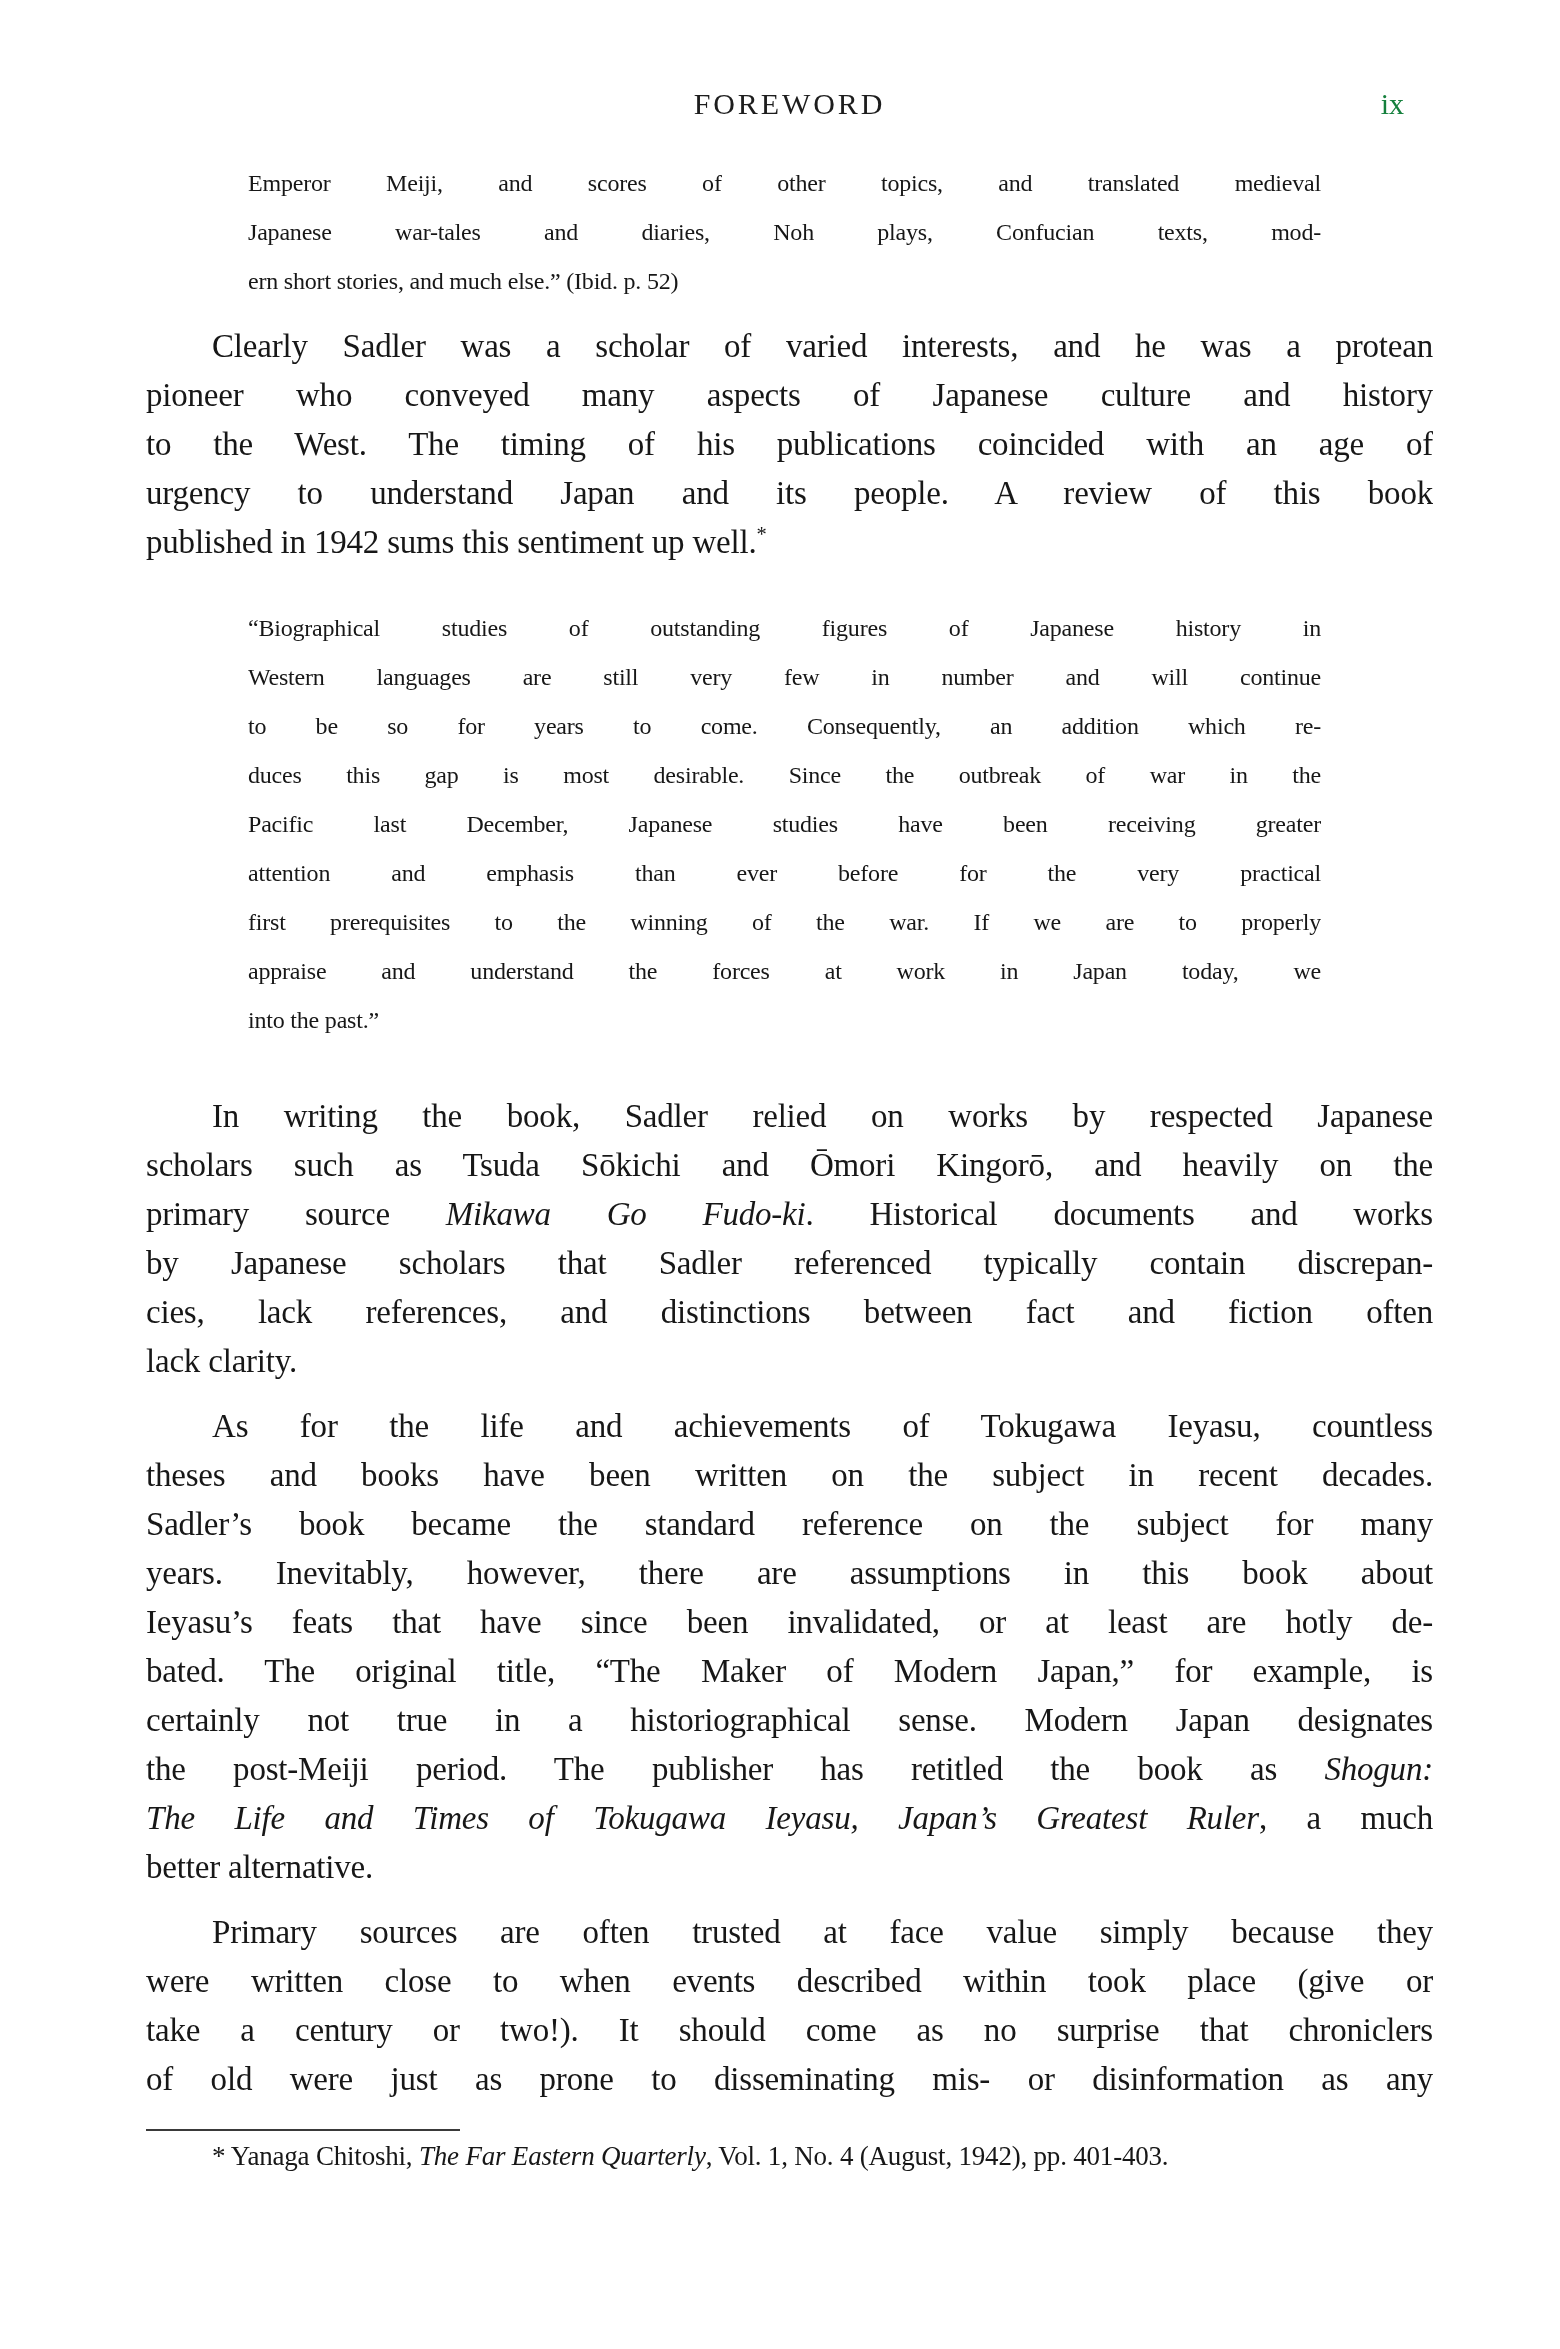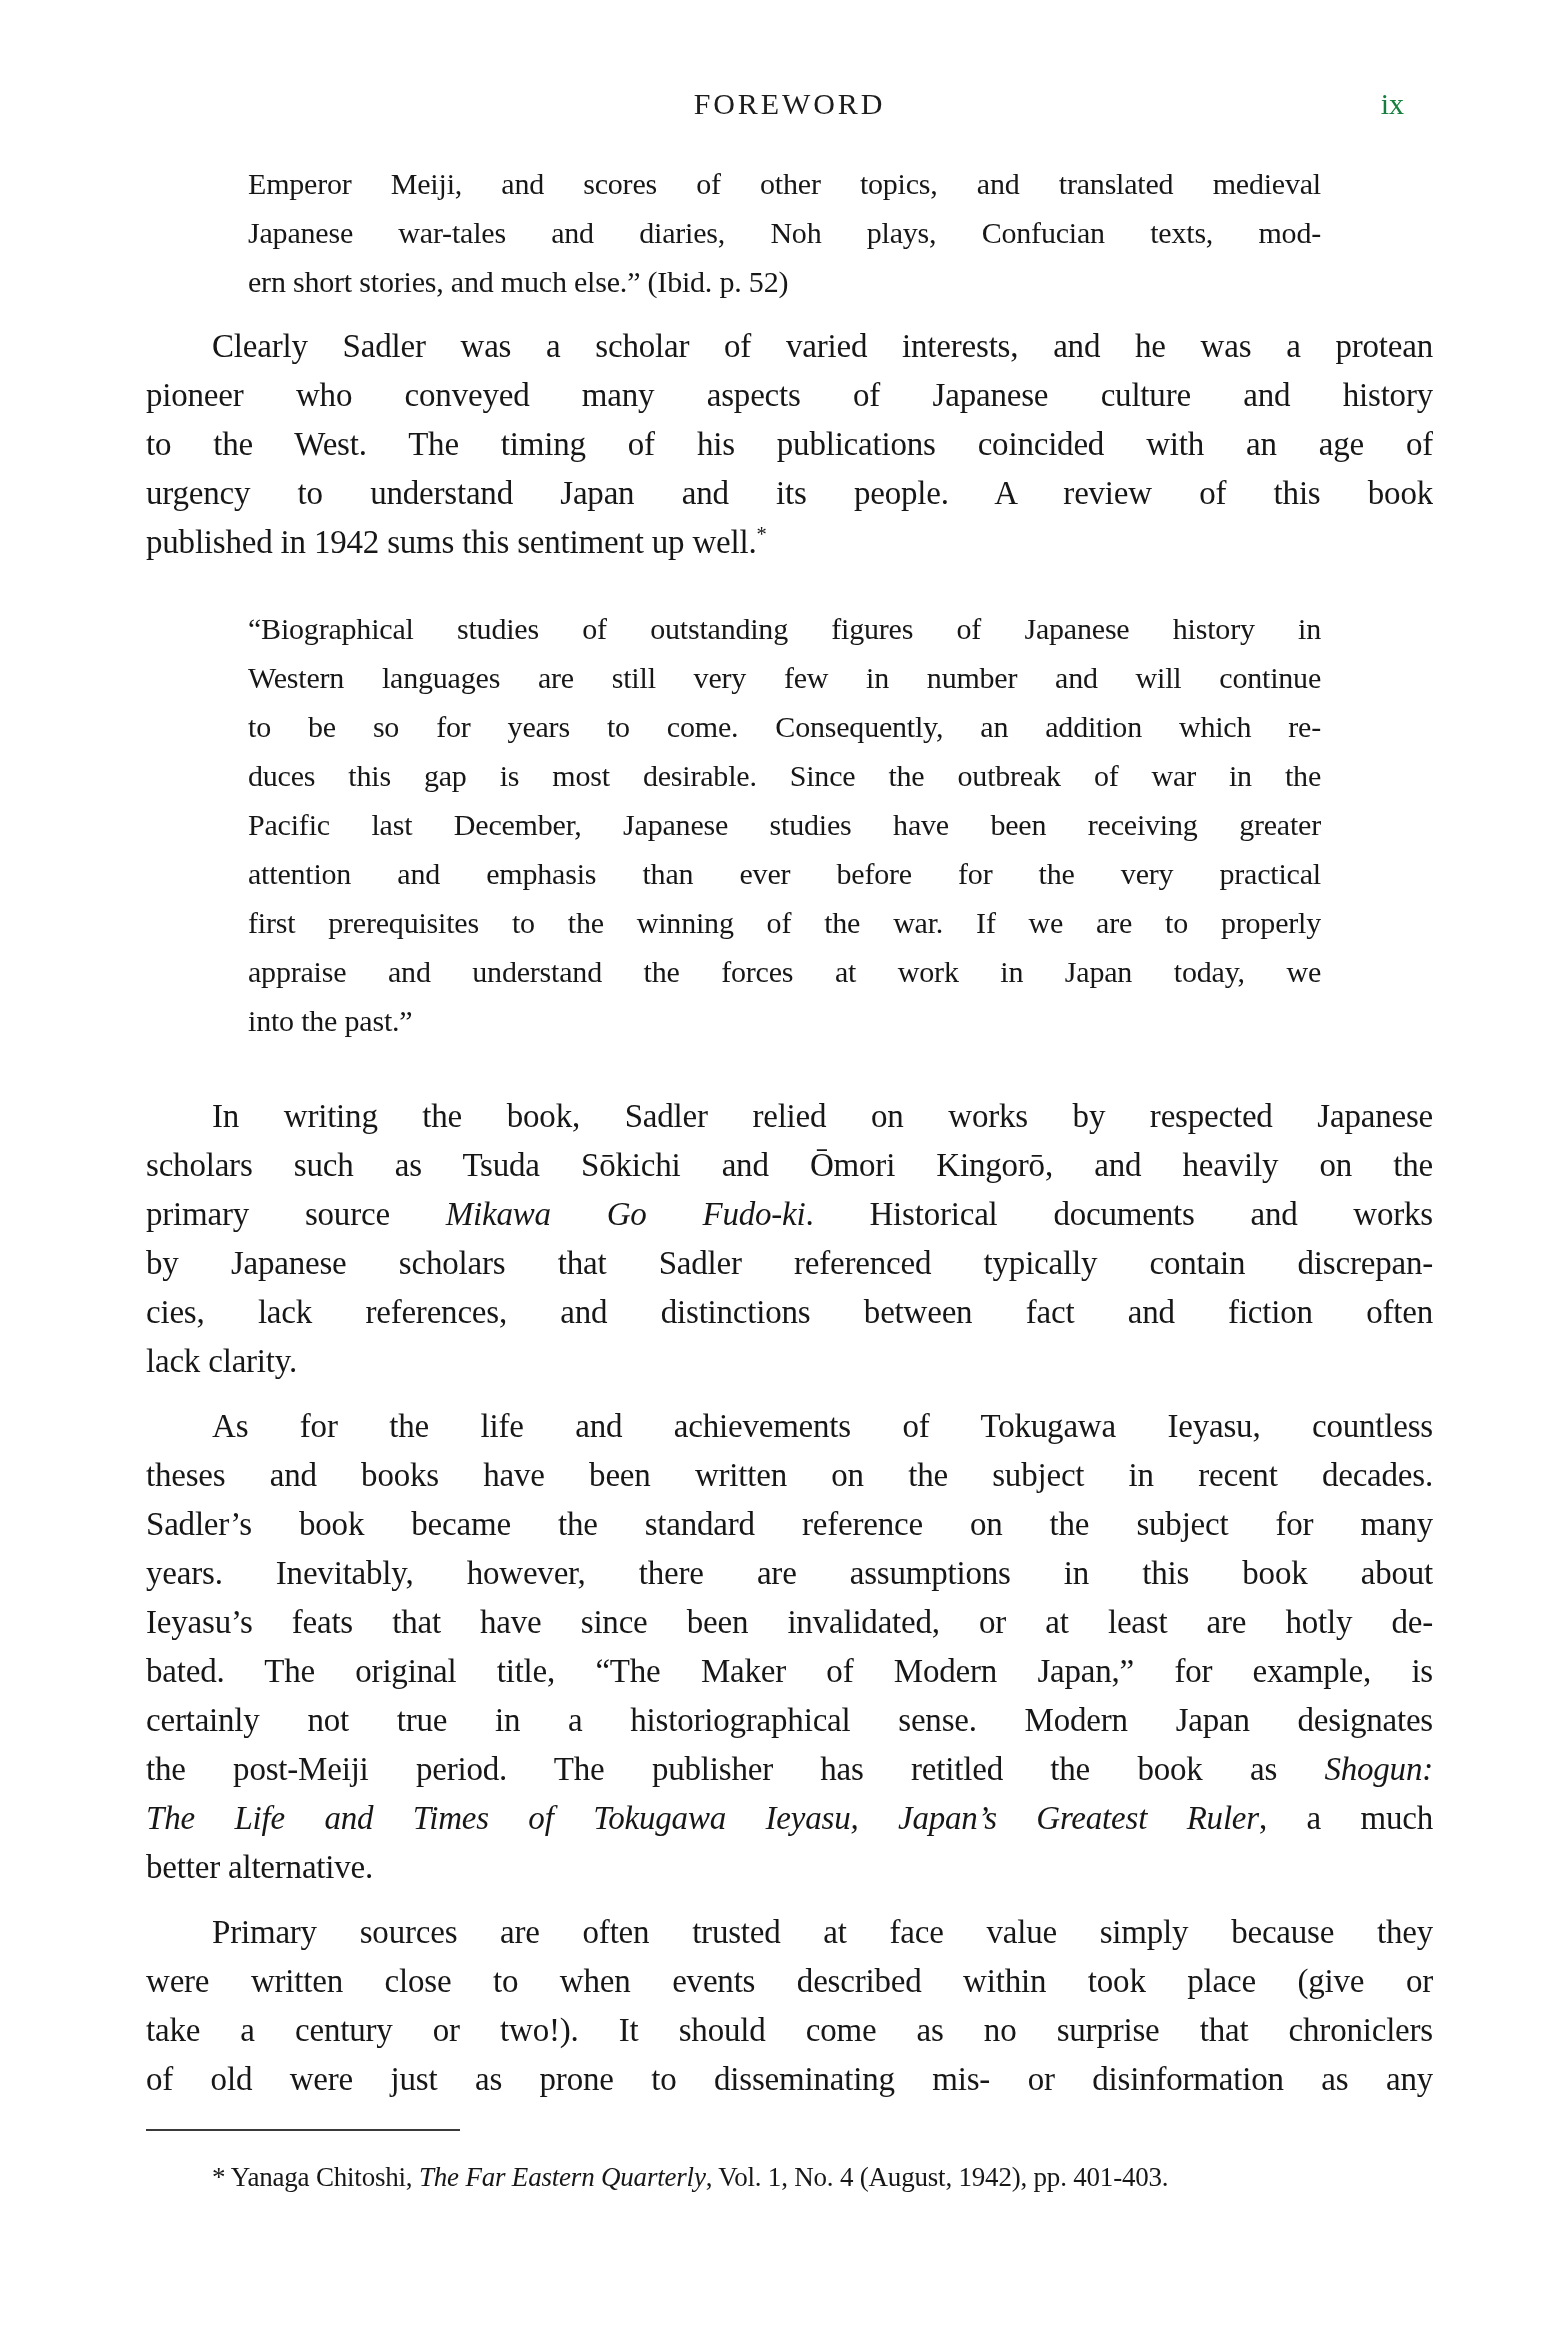--- a/index.html
+++ b/index.html
@@ -28,25 +28,25 @@
     text-align:justify;
     text-align-last:justify;
     height:49px;line-height:49px;
     overflow:hidden;
     letter-spacing:-0.2px;
     white-space:normal;
   }
   .line.last{text-align-last:left;}
   .line.indent{padding-left:66px;}
   .paragraph{font-size:33px;margin-top:16px;}
-  .blockquote{font-size:30px;padding-left:102px;padding-right:112px;}
+  .blockquote{font-size:24px;padding-left:102px;padding-right:112px;}
   .q1{margin-top:35px;}
   .q2{margin-top:37px;margin-bottom:47px;}
   .footnote-rule{margin-top:25px;width:314px;height:2px;background:#3a3a3a;}
-  .footnote{font-size:27px;margin-top:25px;}
+  .footnote{font-size:27px;margin-top:4px;}
   .footnote .line{height:43px;line-height:43px;}
   .it{font-style:italic;}
   sup{font-size:0.62em;vertical-align:super;line-height:0;letter-spacing:0;}
 </style>
 </head>
 <body>
 
 <div class="page">
   <header class="running">
     <div class="running-head">FOREWORD</div>

